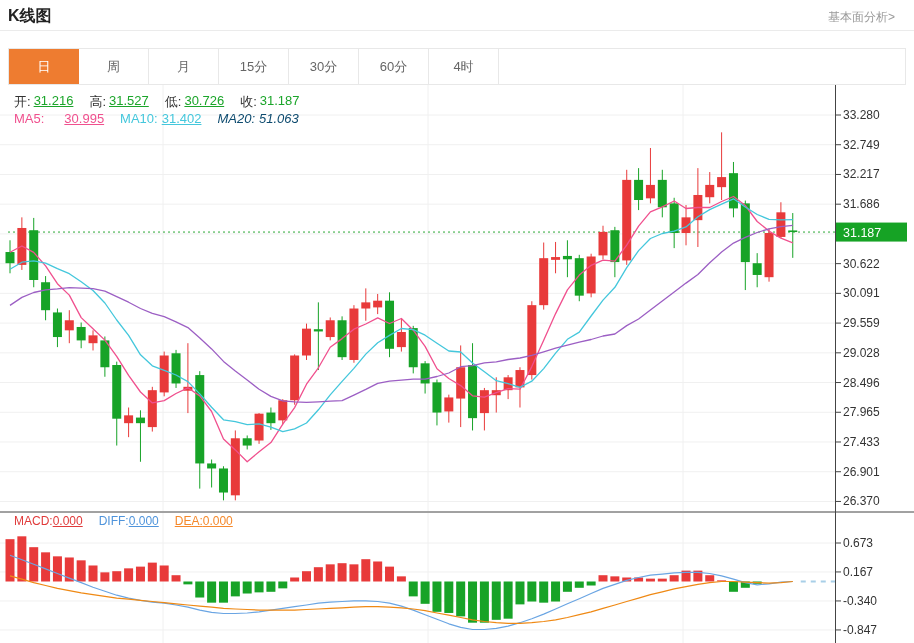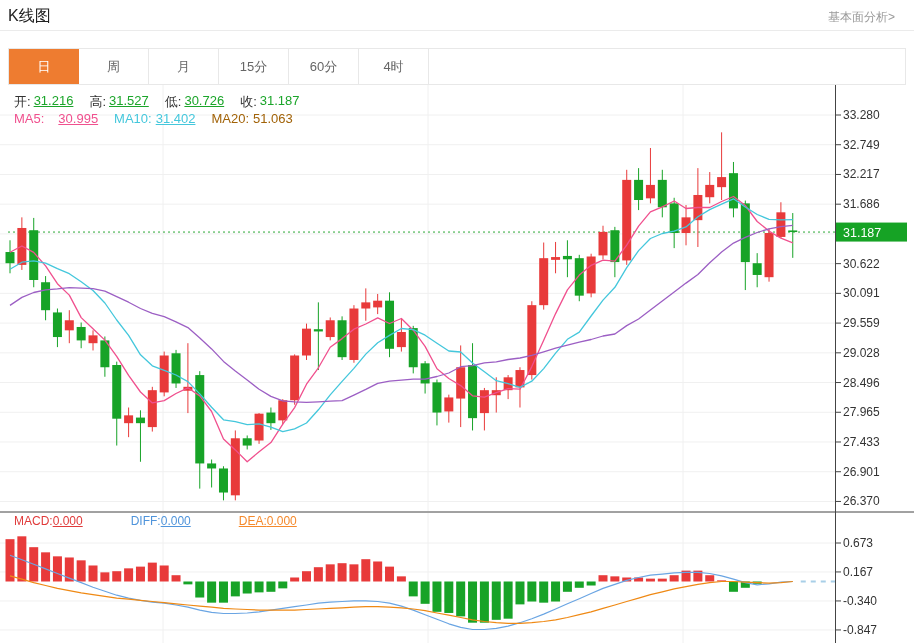--- a/index.html
+++ b/index.html
@@ -1,54 +1,55 @@
 <!DOCTYPE html>
 <html><head>
 <meta charset="utf-8">
 <style>
   html,body{margin:0;padding:0;background:#fff;}
   #app{position:relative;width:914px;height:643px;background:#fff;overflow:hidden;
        font-family:"Liberation Sans","DejaVu Sans",sans-serif;}
-  .page-title{position:absolute;top:6px;left:8px;font-size:16px;font-weight:normal;color:#222;}
+  .page-title{position:absolute;top:6px;left:8px;font-size:16px;font-weight:bold;color:#222;}
   .top-link{position:absolute;top:9px;right:19px;font-size:12px;color:#999;cursor:pointer;}
   .title-rule{position:absolute;top:30px;left:0;width:914px;height:1px;background:#ebebeb;}
   #tabs{position:absolute;top:48px;left:8px;width:898px;height:37px;border:1px solid #e8e8e8;
         display:flex;box-sizing:border-box;background:#fff;}
   .tab{width:70px;height:100%;display:flex;align-items:center;justify-content:center;
        font-size:13px;color:#666;border-right:1px solid #e8e8e8;cursor:pointer;box-sizing:border-box;}
   .tab.active{background:#ee7c30;color:#fff;border-right:none;}
   .info-row{position:absolute;left:14px;font-size:13px;display:flex;align-items:center;z-index:3;}
   #ohlc-row{top:93px;}
   #ma-row{top:111px;}
-  #macd-row{top:514px;font-size:12px;gap:32px;}
+  #macd-row{top:514px;font-size:12px;}
   .lbl{color:#333;margin-right:3px;}
   .gap{margin-right:16px;text-decoration:underline;}
   .v-green{color:#1ba52a;}
   .c-ma5{color:#f0508e;}
   .c-ma10{color:#44c7dc;}
-  .c-ma20{color:#a16207;}
+  .c-ma20{color:#0c4a6e;font-style:italic;}
   .c-macd{color:#e03a3a;}
   .c-diff{color:#4f94db;}
   .c-dea{color:#f5892b;text-decoration:underline;}
   .pair{display:flex;}
   #chart-svg{position:absolute;top:85px;left:0;font-family:"Liberation Sans","DejaVu Sans",sans-serif;}
 </style>
 </head>
 <body>
 
 <div id="app">
   <div class="page-title">K线图</div>
   <div class="top-link">基本面分析&gt;</div>
   <div class="title-rule"></div>
 
   <div id="tabs">
       <div class="tab active">日</div>
       <div class="tab">周</div>
       <div class="tab">月</div>
       <div class="tab">15分</div>
+      <div class="tab">30分</div>
       <div class="tab">60分</div>
       <div class="tab">4时</div>
     </div>
 
   <div class="info-row" id="ohlc-row">
     <span class="pair">
         <span class="lbl">开:</span>
         <span class="v-green gap">31.216</span>
       </span>
     <span class="pair">
@@ -61,21 +62,21 @@
       </span>
     <span class="pair">
         <span class="lbl">收:</span>
         <span class="v-green">31.187</span>
       </span>
   </div>
 
   <div class="info-row" id="ma-row">
     <span class="pair">
         <span class="c-ma5">MA5:</span>
-        <span class="c-ma5 gap" style="margin-left:14px">30.995</span>
+        <span class="c-ma5 gap" style="margin-left:20px">30.995</span>
       </span>
     <span class="pair">
         <span class="c-ma10">MA10:</span>
         <span class="c-ma10 gap" style="margin-left:4px">31.402</span>
       </span>
     <span class="pair">
         <span class="c-ma20">MA20:</span>
         <span class="c-ma20" style="margin-left:4px">51.063</span>
       </span>
   </div>

